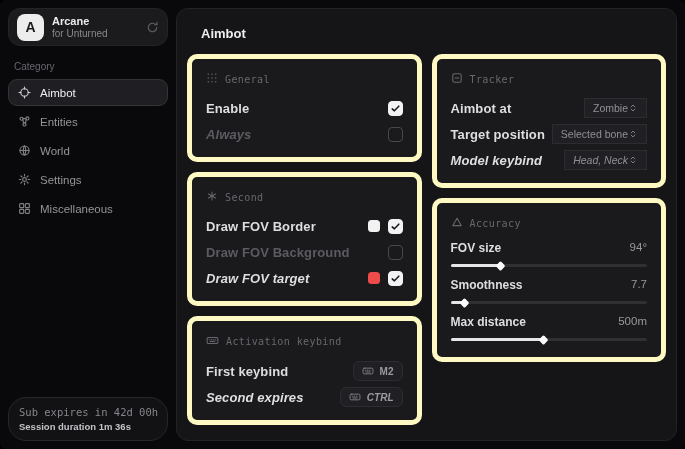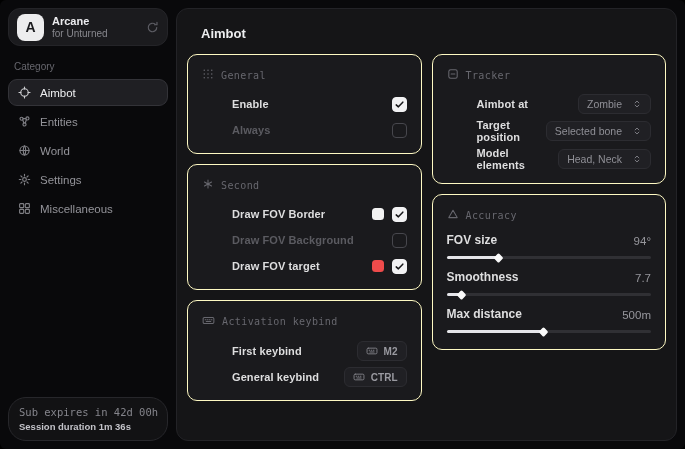--- a/index.html
+++ b/index.html
@@ -22,43 +22,43 @@
   .nav-item .nicon{ display:flex; color:inherit; opacity:.85; }
   .status-card{ position:absolute; left:8px; right:8px; bottom:8px; border:1px solid #27272b; background:#121214; border-radius:18px; padding:8px 10px; }
   .status-line1{ font-family:"DejaVu Sans Mono", monospace; font-size:10.5px; color:#85858c; white-space:nowrap; }
   .status-line2{ font-size:9.5px; font-weight:700; color:#c3c3c9; margin-top:3px; }
 
   
   .main{ flex:1; margin:8px 8px 8px 0; background:#151517; border:1px solid #232327; border-radius:12px; padding:10px; overflow:hidden; }
   .main-title{ color:#edeef0; font-size:13px; font-weight:700; margin:7px 0 13px 14px; }
   .columns{ display:flex; gap:10px; }
   .col{ flex:1; display:flex; flex-direction:column; gap:10px; min-width:0; }
-  .card{ background:#1a1a1d; border:1px solid #fef9c3; border-radius:10px; padding:10px 14px 12px; }
+  .card{ background:#1a1a1d; border:5px solid #fef9c3; border-radius:10px; padding:10px 14px 12px; }
   .card-head{ display:flex; align-items:center; gap:7px; color:#67676e; font-family:"DejaVu Sans Mono", monospace; font-size:10px; letter-spacing:.4px; margin:3px 0 11px; }
   .row{ display:flex; align-items:center; min-height:22px; margin-bottom:4px; }
-  .row:last-child{ margin-bottom:0; }
-  .row-label{ flex:1; color:#dededf; font-size:11px; font-weight:600; letter-spacing:.1px;margin-left:30px; }
+  .row:last-child{ margin-bottom:0;font-style:italic; }
+  .row-label{ flex:1; color:#dededf; font-size:13px; font-weight:600; letter-spacing:.1px; }
   .row.dim .row-label{ color:#5b5b61; }
   .right{ display:flex; align-items:center; gap:8px; }
 
   .checkbox{ width:15px; height:15px; border-radius:4px; border:1.5px solid #47474d; display:flex; align-items:center; justify-content:center; cursor:pointer; }
   .checkbox svg{ display:none; }
   .checkbox.checked{ background:#f2f2f4; border-color:#f2f2f4; }
   .checkbox.checked svg{ display:block; }
   .swatch{ width:12px; height:12px; border-radius:3.5px; cursor:pointer; }
 
   .keybtn{ display:flex; align-items:center; gap:6px; background:#202024; border:1px solid #2c2c31; border-radius:6px; padding:3px 8px; color:#9a9aa1; font-size:10px; font-weight:600; cursor:pointer; }
   .keybtn .kicon{ display:flex; color:#7d7d84; }
 
-  .dropbtn{ display:flex; align-items:center; gap:10px; background:#202024; border:1px solid #2c2c31; border-radius:6px; padding:3px 8px; color:#8f8f96; font-size:10.5px; cursor:pointer; }
+  .dropbtn{ display:flex; align-items:center; gap:0; background:#202024; border:1px solid #2c2c31; border-radius:0; padding:3px 8px; color:#8f8f96; font-size:10.5px; cursor:pointer; }
   .dropbtn .dicon{ display:flex; color:#7d7d84; }
 
   .slider-group{ margin-bottom:9px; }
   .slider-group:last-child{ margin-bottom:2px; }
-  .slider-head{ display:flex; align-items:flex-end; justify-content:space-between; margin-bottom:7px; }
+  .slider-head{ display:flex; align-items:flex-start; justify-content:space-between; margin-bottom:7px; }
   .slider-label{ color:#dededf; font-size:12px; font-weight:600; }
   .slider-value{ color:#97979d; font-size:11.5px; }
   .slider{ position:relative; height:7px; display:flex; align-items:center; cursor:pointer; }
   .track{ position:absolute; left:0; right:0; height:3px; background:#303034; border-radius:2px; }
   .fill{ position:relative; height:3px; background:#e6e6ea; border-radius:2px; }
   .fill::after{ content:''; position:absolute; right:-4px; top:50%; width:7px; height:7px; background:#fafafa; border-radius:1.5px; transform:translateY(-50%) rotate(45deg); }
 </style>
 </head>
 <body>
 
@@ -242,21 +242,21 @@
                   <svg width="12" height="12" viewBox="0 0 16 16" fill="none" stroke="currentColor" stroke-width="1.3" stroke-linecap="round">
                     <rect x="1.4" y="4.2" width="13.2" height="7.6" rx="1.6"></rect>
                       <path d="M4.2 7h.8M7 7h.8M9.8 7h.8M5.2 9.3h5.6"></path>
                   </svg>
                 </span>
                 <span>M2</span>
               </span>
             </span>
           </div>
           <div class="row">
-            <span class="row-label">General keybind</span>
+            <span class="row-label">Second expires</span>
             <span class="right">
               <span class="keybtn">
                 <span class="kicon">
                   <svg width="12" height="12" viewBox="0 0 16 16" fill="none" stroke="currentColor" stroke-width="1.3" stroke-linecap="round">
                     <rect x="1.4" y="4.2" width="13.2" height="7.6" rx="1.6"></rect>
                       <path d="M4.2 7h.8M7 7h.8M9.8 7h.8M5.2 9.3h5.6"></path>
                   </svg>
                 </span>
                 <span>CTRL</span>
               </span>
@@ -297,21 +297,21 @@
                 <span>Selected bone</span>
                 <span class="dicon">
                   <svg width="10" height="10" viewBox="0 0 16 16" fill="none" stroke="currentColor" stroke-width="1.6" stroke-linecap="round" stroke-linejoin="round">
                       <path d="M5 6.2 8 3.3l3 2.9M5 9.8 8 12.7l3-2.9"></path>
                     </svg>
                 </span>
               </span>
             </span>
           </div>
           <div class="row">
-            <span class="row-label">Model elements</span>
+            <span class="row-label">Model keybind</span>
             <span class="right">
               <span class="dropbtn">
                 <span>Head, Neck</span>
                 <span class="dicon">
                   <svg width="10" height="10" viewBox="0 0 16 16" fill="none" stroke="currentColor" stroke-width="1.6" stroke-linecap="round" stroke-linejoin="round">
                       <path d="M5 6.2 8 3.3l3 2.9M5 9.8 8 12.7l3-2.9"></path>
                     </svg>
                 </span>
               </span>
             </span>

